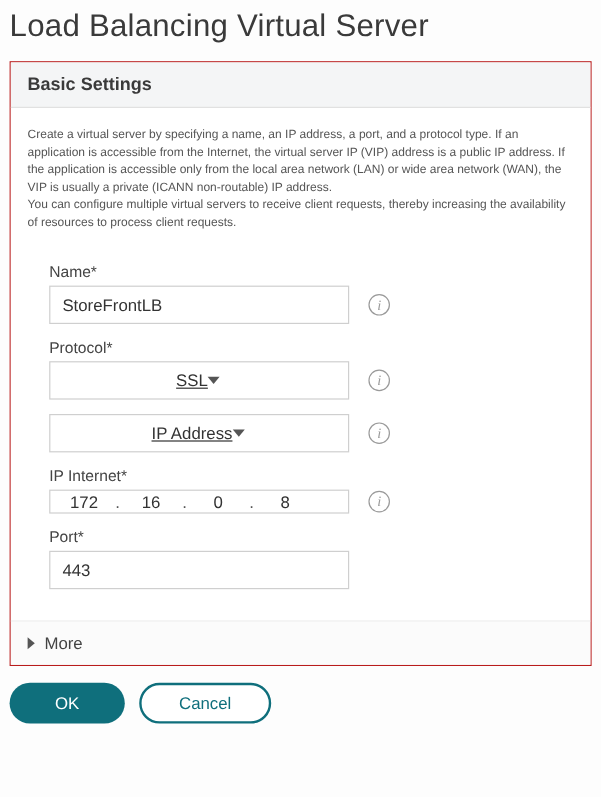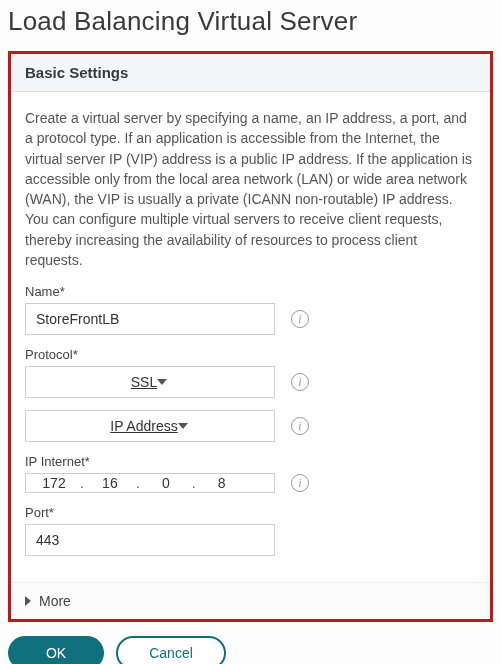--- a/index.html
+++ b/index.html
@@ -21,42 +21,43 @@
   }
   .page-title {
     font-size: 26px;
     font-weight: 400;
     color: #3a3a3a;
     margin: 0;
     letter-spacing: 0.2px;
   }
   .panel {
     margin: 0 8px;
-    border: 3px solid #b91c1c;
+    border: 1px solid #b91c1c;
   }
   .panel-header {
     background: #f4f5f6;
     border-bottom: 1px solid #e1e1e1;
     padding: 10px 14px;
     font-size: 15px;
     font-weight: 600;
     color: #3a3a3a;
   }
   .panel-body {
     background: #ffffff;
     padding: 16px 14px 14px 14px;
   }
   .desc {
-    font-size: 14px;
+    font-size: 10px;
     color: #555;
     line-height: 1.45;
-    margin: 0 0 14px 0;
+    margin: 0 0 26px 0;
   }
   .field {
     margin-bottom: 12px;
+    margin-left: 18px;
   }
   .field-label {
     display: block;
     font-size: 13px;
     color: #444;
     margin-bottom: 4px;
   }
   .input-row {
     display: flex;
     align-items: center;

